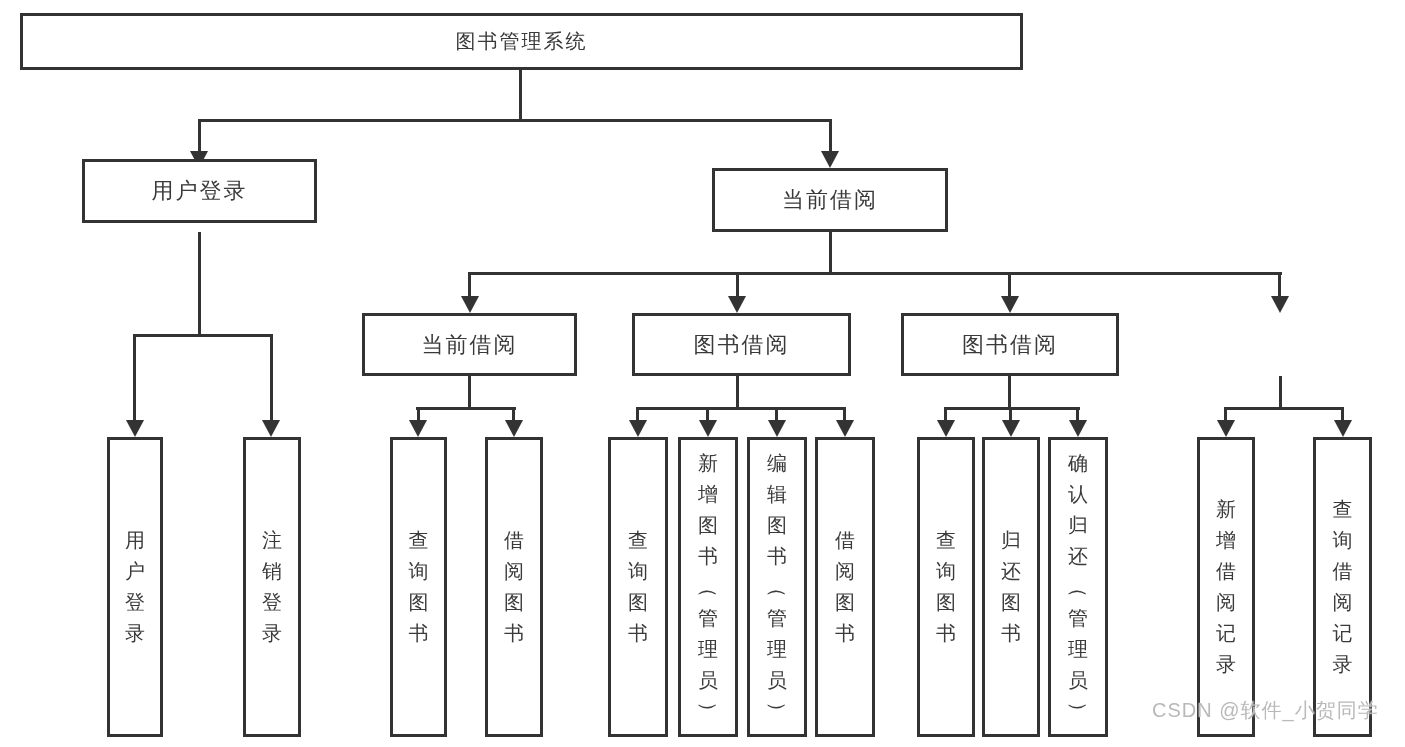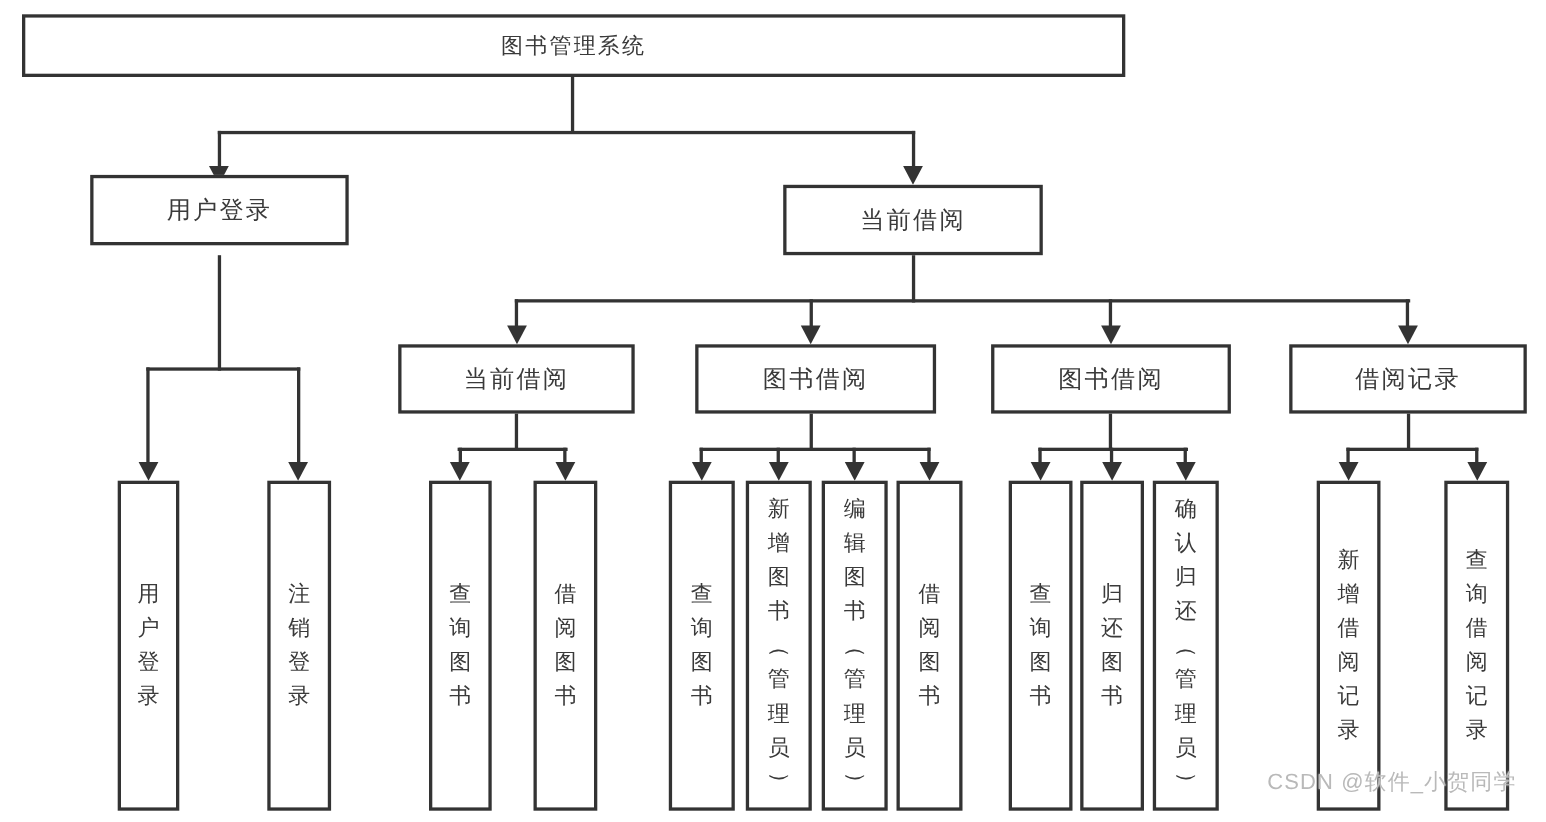--- a/index.html
+++ b/index.html
@@ -92,23 +92,20 @@
 
   <div class="node node-h lvl2" style="left:362px;top:313px;width:215px;height:63px">
     <span>当前借阅</span>
   </div>
   <div class="node node-h lvl2" style="left:632px;top:313px;width:219px;height:63px">
     <span>图书借阅</span>
   </div>
   <div class="node node-h lvl2" style="left:901px;top:313px;width:218px;height:63px">
     <span>图书借阅</span>
   </div>
-  <div class="node node-h lvl2" style="left:1172px;top:313px;width:216px;height:63px">
-    <span>借阅记录</span>
-  </div>
 
   <div class="line" style="left:468px;top:376px;width:3px;height:34px"></div>
   <div class="line" style="left:416px;top:407px;width:100px;height:3px"></div>
   <div class="line" style="left:417px;top:407px;width:3px;height:14px"></div>
   <div class="arrow" style="left:409px;top:420px"></div>
   <div class="line" style="left:512px;top:407px;width:3px;height:14px"></div>
   <div class="arrow" style="left:505px;top:420px"></div>
 
   <div class="line" style="left:736px;top:376px;width:3px;height:34px"></div>
   <div class="line" style="left:636px;top:407px;width:210px;height:3px"></div>

